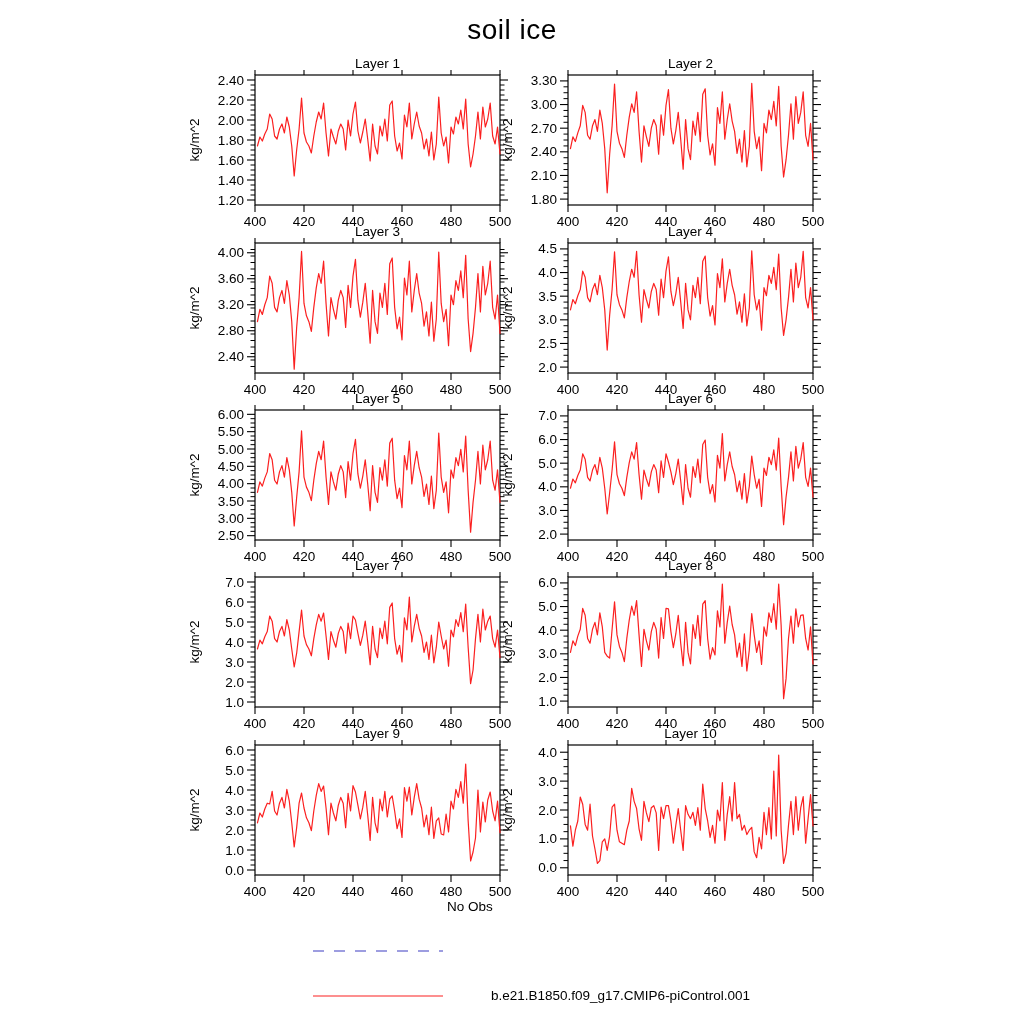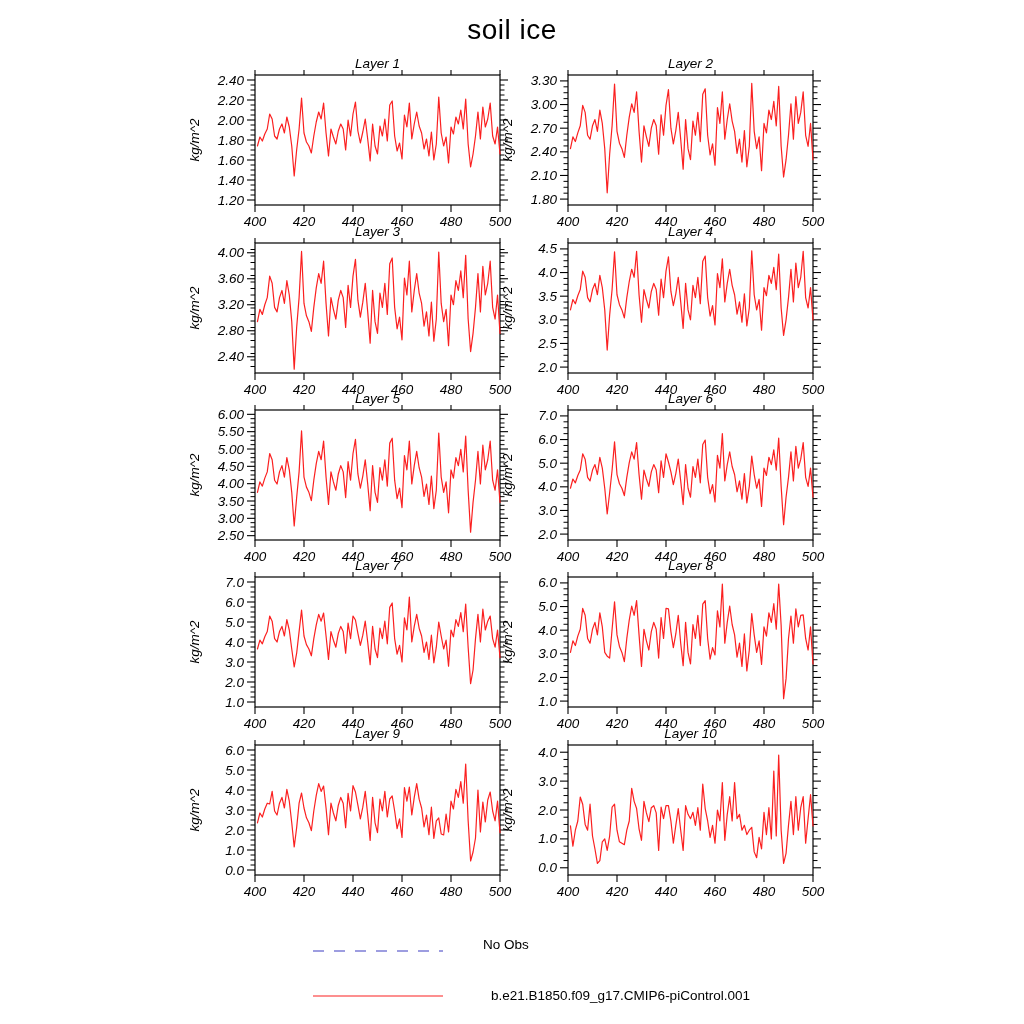--- a/index.html
+++ b/index.html
@@ -1,20 +1,20 @@
 <!DOCTYPE html>
 <html><head>
 <meta charset="utf-8">
 <style>
   html,body{margin:0;padding:0;background:#ffffff;}
   body{width:1024px;height:1024px;position:relative;overflow:hidden;
        font-family:"Liberation Sans","DejaVu Sans",sans-serif;color:#000;}
   #page-title{position:absolute;top:14px;left:0;width:1024px;text-align:center;
        font-size:28px;letter-spacing:0.5px;}
-  #plots{position:absolute;top:0;left:0;width:1024px;height:759px;font-style:italic;}
+  #plots{position:absolute;top:0;left:0;width:1024px;height:759px;}
   .panel{position:absolute;}
   .legend-line{position:absolute;}
   .legend-label{position:absolute;font-size:13.5px;line-height:18px;white-space:nowrap;}
   svg text{font-family:"Liberation Sans","DejaVu Sans",sans-serif;fill:#000;}
 </style>
 </head>
 <body>
 
 <div id="page-title">soil ice</div>
 
@@ -779,18 +779,18 @@
       <line x1="70" y1="37.44444444444446" x2="65.5" y2="37.44444444444446" stroke="#000" stroke-width="1"></line>
       <line x1="315" y1="37.44444444444446" x2="319.5" y2="37.44444444444446" stroke="#000" stroke-width="1"></line>
       <polyline points="72.45,103.89 74.90,124.11 77.35,108.22 79.80,98.98 82.25,75.00 84.70,82.22 87.15,102.44 89.60,108.22 92.05,82.22 94.50,114.00 96.95,127.00 99.40,141.44 101.85,138.56 104.30,119.78 106.75,116.89 109.20,128.44 111.65,114.00 114.10,85.11 116.55,82.22 119.00,108.22 121.45,119.78 123.90,121.22 126.35,122.67 128.80,108.22 131.25,98.98 133.70,66.33 136.15,79.33 138.60,86.56 141.05,106.78 143.50,118.33 145.95,79.33 148.40,90.89 150.85,99.56 153.30,85.69 155.75,83.67 158.20,90.89 160.65,128.44 163.10,85.11 165.55,96.67 168.00,83.67 170.45,83.67 172.90,98.98 175.35,121.22 177.80,103.31 180.25,86.56 182.70,108.22 185.15,128.44 187.60,83.67 190.05,92.33 192.50,96.67 194.95,90.31 197.40,103.31 199.85,85.69 202.30,108.22 204.75,62.00 207.20,86.56 209.65,98.98 212.10,115.44 214.55,103.31 217.00,121.22 219.45,88.00 221.90,98.98 224.35,60.56 226.80,118.33 229.25,92.33 231.70,74.71 234.15,98.98 236.60,60.56 239.05,96.67 241.50,92.33 243.95,108.22 246.40,103.31 248.85,112.56 251.30,108.22 253.75,105.33 256.20,129.89 258.65,135.67 261.10,115.44 263.55,127.00 266.00,90.31 268.45,112.56 270.90,85.69 273.35,116.89 275.80,49.00 278.25,114.00 280.70,33.11 283.15,108.22 285.60,141.44 288.05,131.33 290.50,103.31 292.95,79.33 295.40,112.56 297.85,74.71 300.30,108.22 302.75,85.69 305.20,74.71 307.65,121.22 310.10,96.67 312.55,72.69 315.00,103.89" fill="none" stroke="#fb2020" stroke-width="1.2" stroke-linejoin="round" stroke-linecap="round"></polyline>
     </svg>
   </div>
 
 <div>
   <svg class="legend-line" style="left:311px;top:945px;" width="134" height="12">
     <line id="noobs-line" x1="2" y1="6" x2="132" y2="6" stroke-width="1.4" stroke-dasharray="11 10" stroke="#7d7dd6"></line>
   </svg>
-  <span class="legend-label" style="left:447px;top:936px;margin-left:36px;">No Obs</span>
+  <span class="legend-label" style="left:447px;top:898px;">No Obs</span>
   <svg class="legend-line" style="left:311px;top:990px;" width="134" height="12">
     <line id="series-line" x1="2" y1="6" x2="132" y2="6" stroke-width="1.2" stroke="#fb2020"></line>
   </svg>
   <span class="legend-label" style="left:447px;top:987px;margin-left:44px;">b.e21.B1850.f09_g17.CMIP6-piControl.001</span>
 </div>
 
 </body></html>

